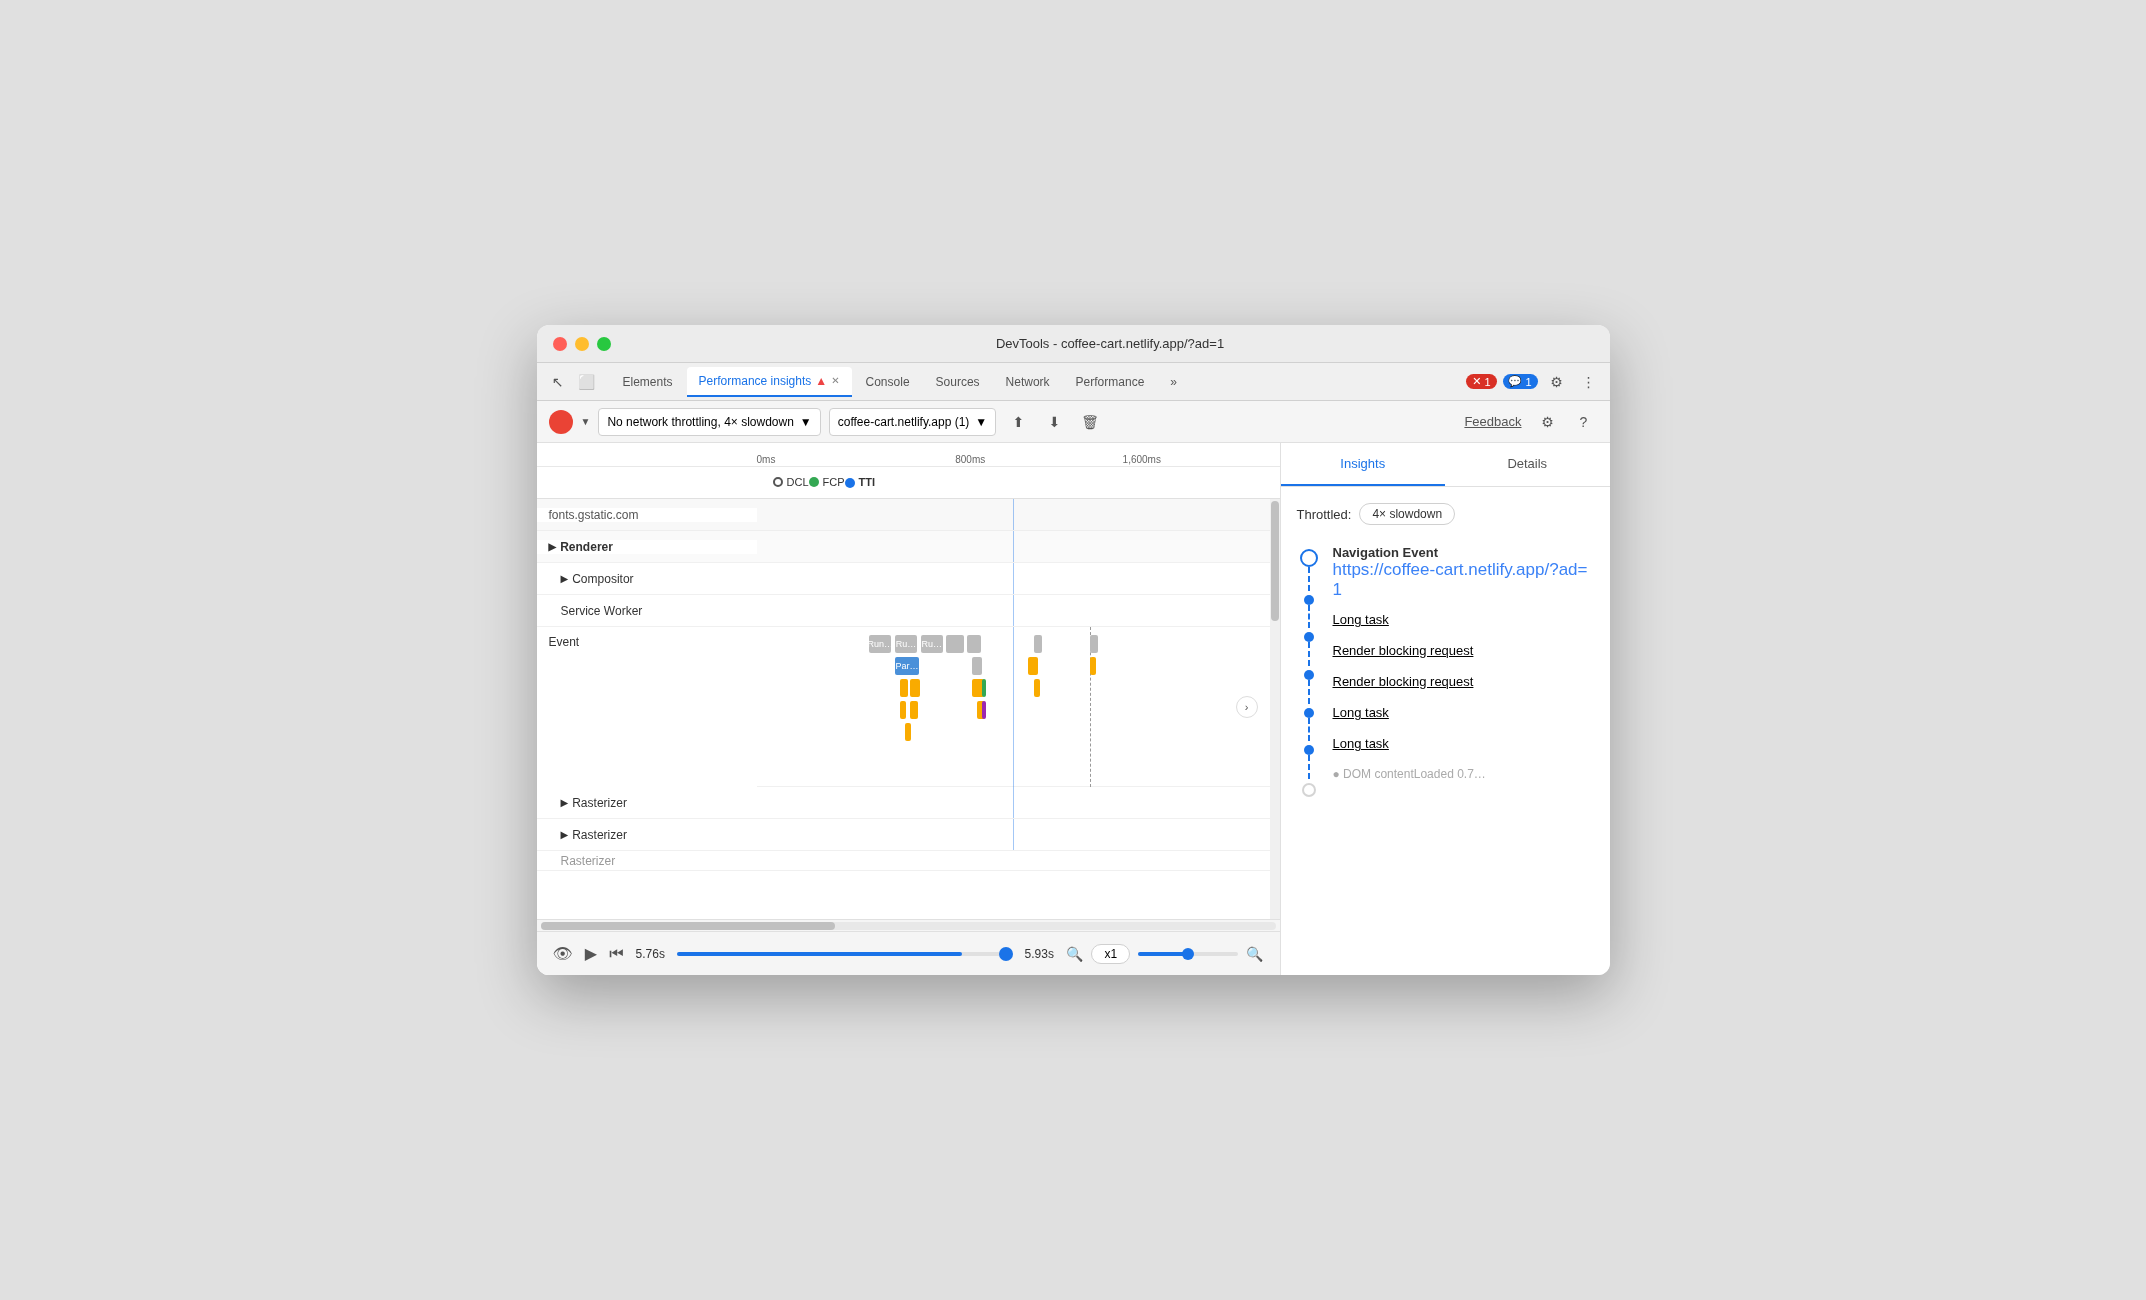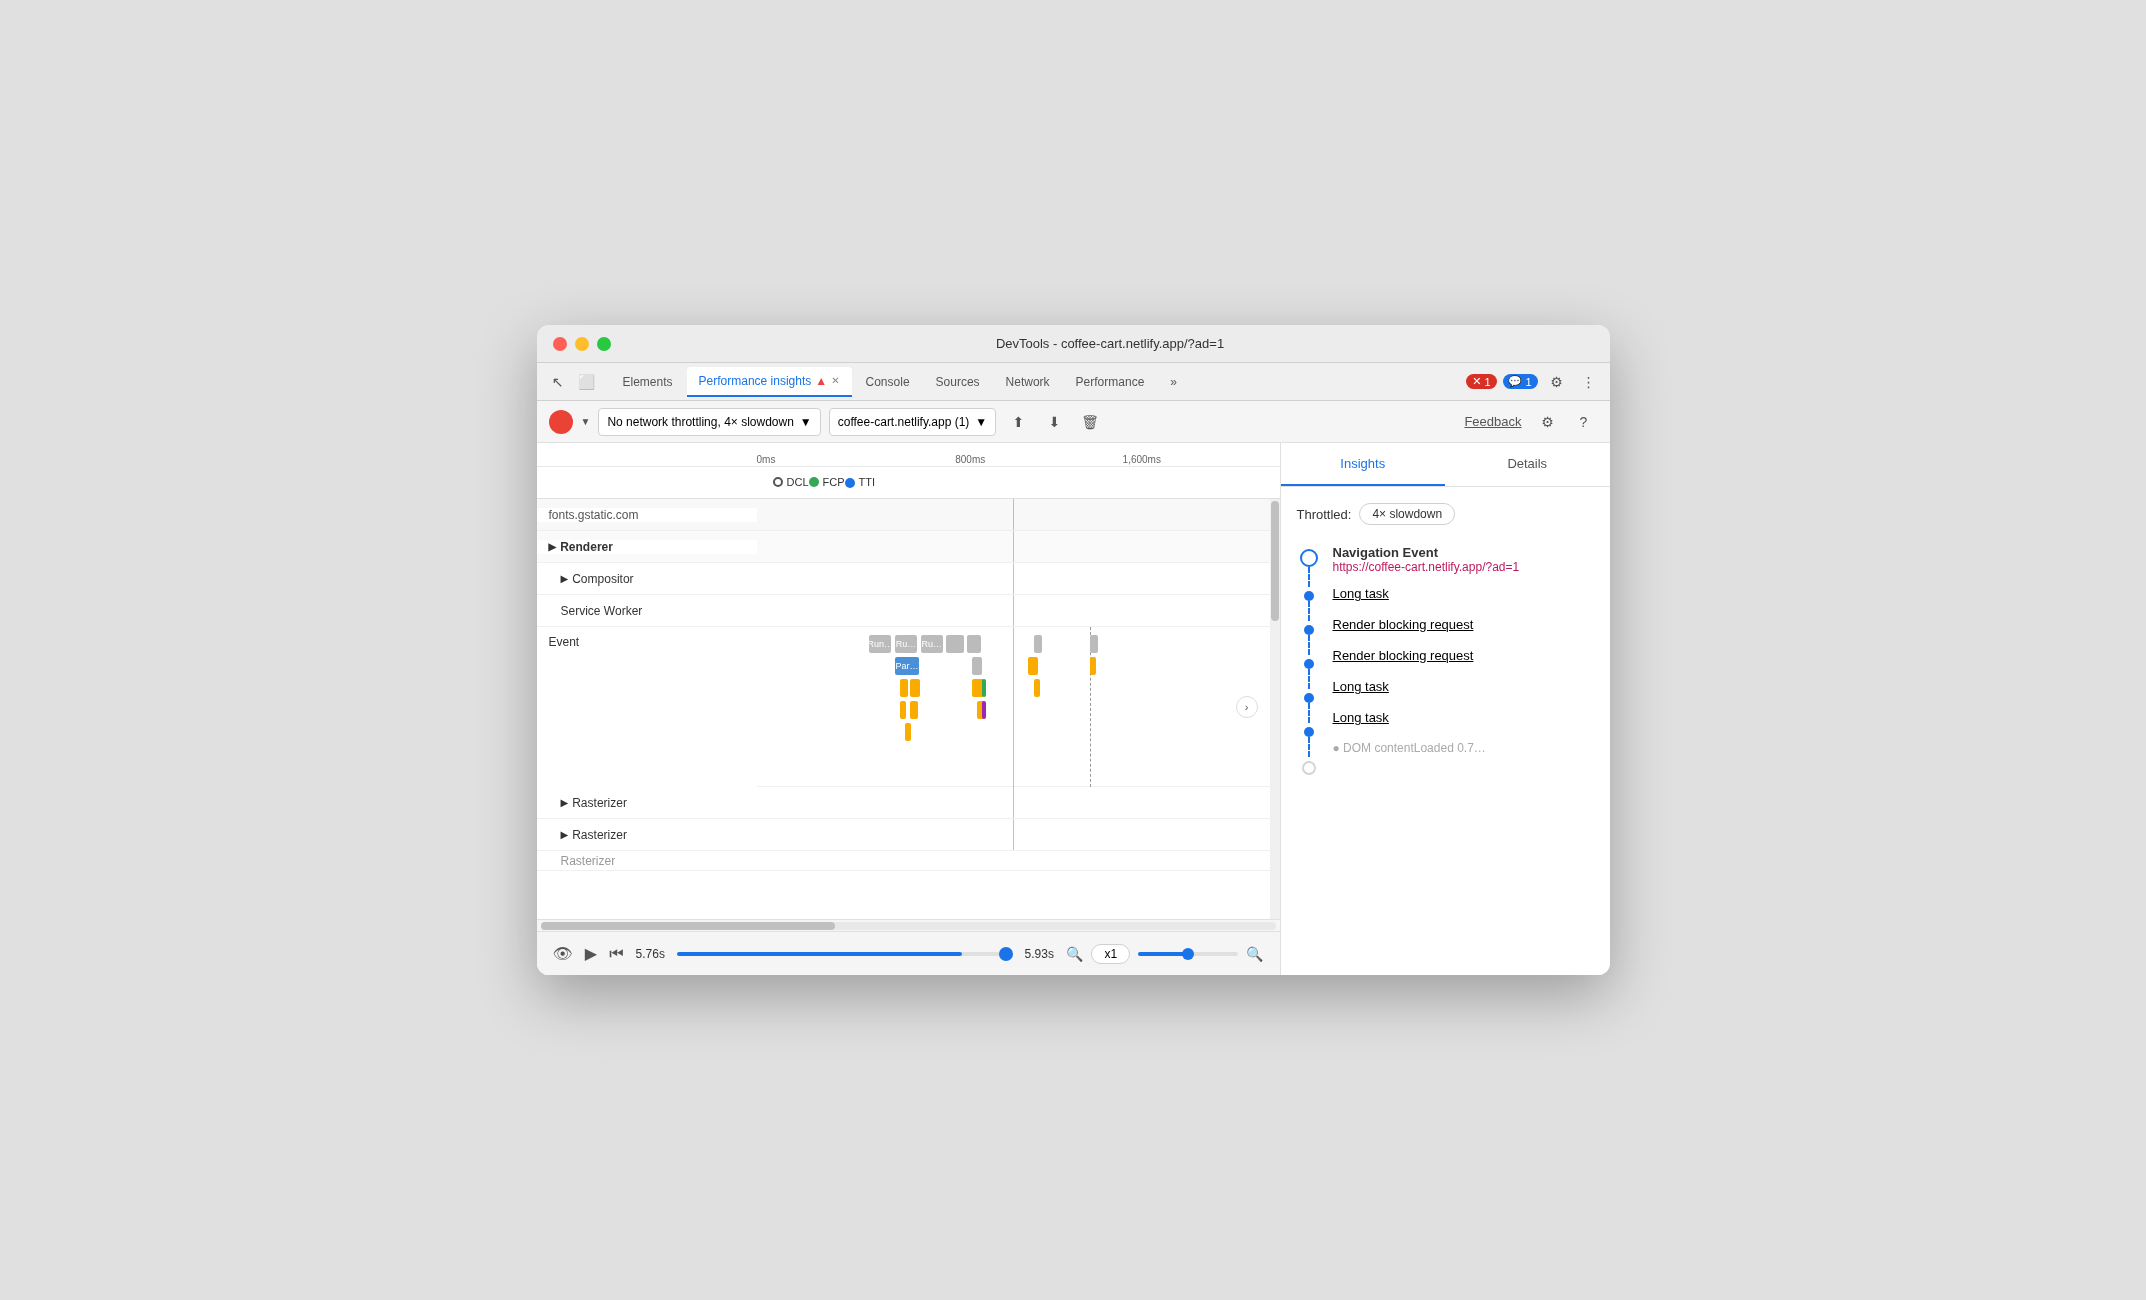--- a/index.html
+++ b/index.html
@@ -525,22 +525,22 @@
     }
     .nav-event {
       margin-bottom: 12px;
     }
     .nav-event-title {
       font-size: 13px;
       font-weight: 700;
       color: #333;
     }
     .nav-event-url {
-      font-size: 12px;
-      color: #be185d;
+      font-size: 17px;
+      color: #3b82f6;
       word-break: break-all;
     }
     .insight-link {
       display: block;
       font-size: 13px;
       color: #000000;
       text-decoration: underline;
       cursor: pointer;
       margin-bottom: 16px;
     }
@@ -643,21 +643,21 @@
         </div>
         <div class="milestone-bar">
           <div style="display:flex; align-items:center; gap:4px; margin-left:16px;">
             <div class="dot dot-outline"></div>
             <span style="font-size:11px;color:#333;">DCL</span>
           </div>
           <div style="display:flex; align-items:center; gap:4px;">
             <div class="dot dot-green"></div>
             <span style="font-size:11px;color:#333;">FCP</span>
           </div>
-          <div style="display:flex; align-items:flex-end; gap:4px;">
+          <div style="display:flex; align-items:flex-end; gap:4px;font-weight:bold;">
             <div class="dot dot-blue"></div>
             <span style="font-size:11px;color:#333;">TTI</span>
           </div>
         </div>
       </div>
 
       <div style="display:flex; flex:1; overflow:hidden;">
         <div class="timeline-body" style="flex:1;">
 
           <div class="timeline-row fonts-row">

